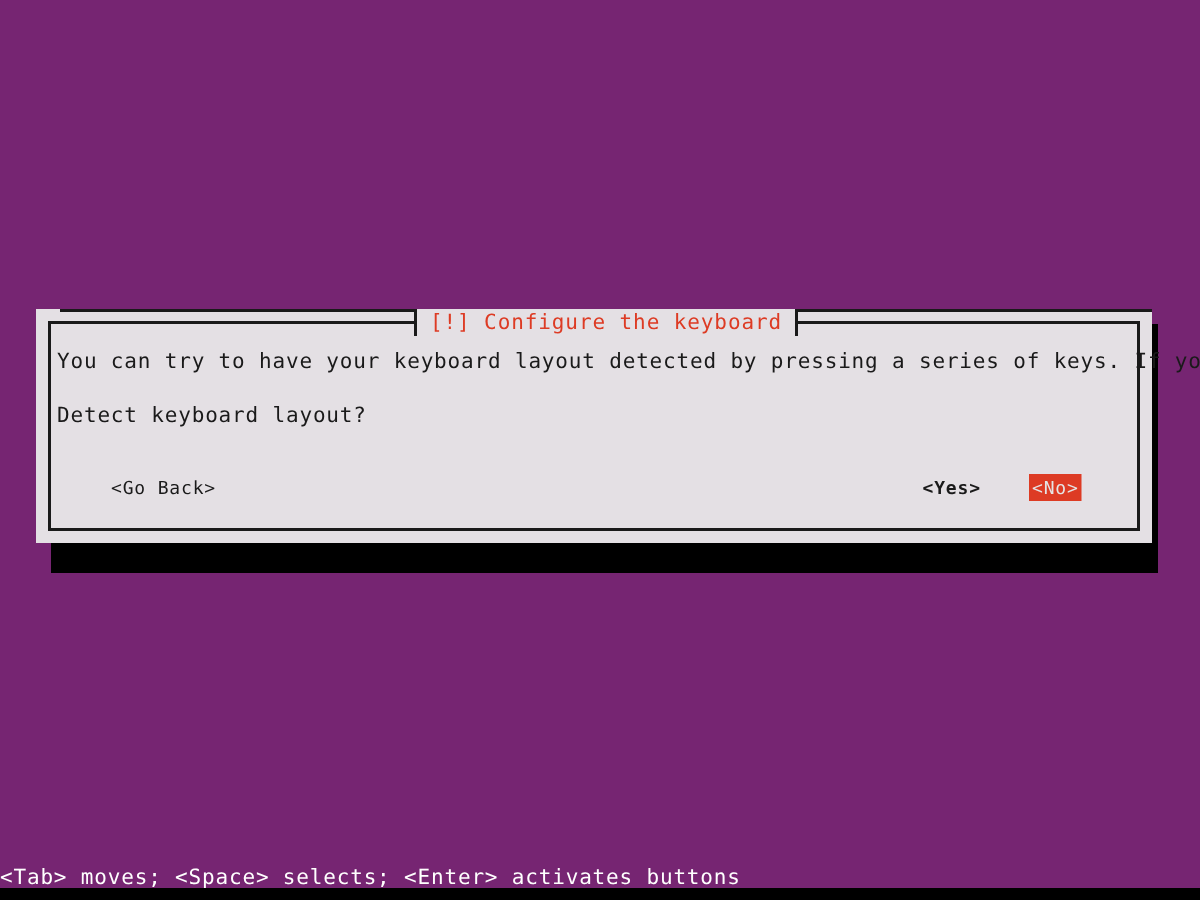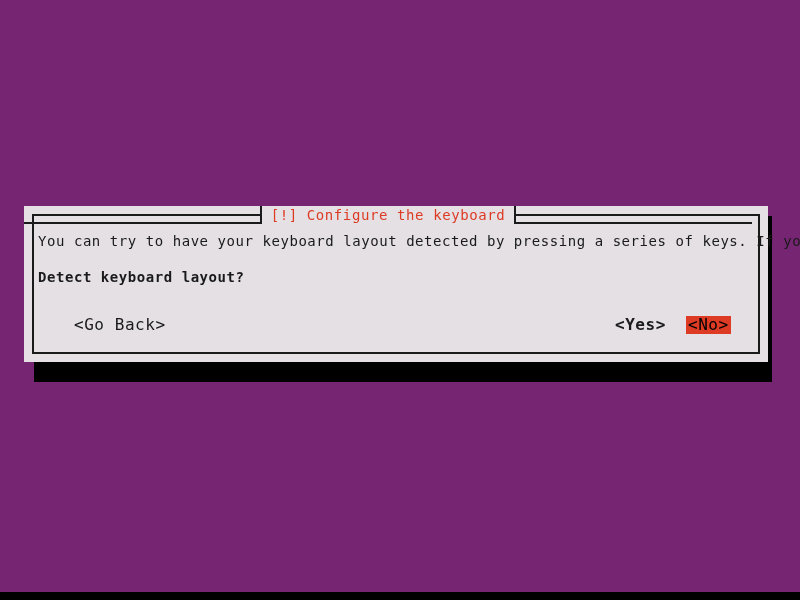--- a/index.html
+++ b/index.html
@@ -54,26 +54,26 @@
     top: 8px;
     right: 8px;
     bottom: 8px;
     border: 2px solid #1a1a1a;
     box-sizing: border-box;
   }
 
   
   #title-bar {
     position: absolute;
-    left: 0;
+    left: 16px;
     top: 0px;
     width: 728px;
     height: 18px;
     display: flex;
-    align-items: flex-end;
+    align-items: flex-start;
     justify-content: center;
     z-index: 5;
   }
   #title-text {
     background: #e4e0e4;
     color: #dd3b24;
     font-size: 14px;
     line-height: 18px;
     letter-spacing: 0.6px;
     padding: 0 9px;
@@ -106,44 +106,43 @@
     font-size: 14px;
     line-height: 18px;
     letter-spacing: 0.55px;
   }
   .para-line {
     white-space: pre;
   }
   #question-line {
     margin-top: 18px;
     white-space: pre;
-    font-weight: bold;
   }
 
   
   #button-row {
     position: absolute;
     left: 14px;
     right: 14px;
     top: 110px;
     height: 18px;
   }
   .btn {
     position: absolute;
-    font-size: 16px;
+    font-size: 12px;
     line-height: 18px;
     letter-spacing: 0.55px;
     color: #1a1a1a;
     white-space: pre;
     background: transparent;
     padding: 0 2px;
   }
   .btn.selected {
     background: #dd3b24;
-    color: #000000;
+    color: #e5e5e5;
   }
   #btn-goback  { left: 34px; }
   #btn-yes     { left: 575px; font-weight: bold; }
   #btn-no      { left: 648px; }
 
   
   #help-bar {
     position: absolute;
     left: 0;
     top: 576px;
@@ -189,15 +188,16 @@
     </div>
 
     <div id="button-row">
       <div class="btn" id="btn-goback">&lt;Go Back&gt;</div>
       <div class="btn" id="btn-yes">&lt;Yes&gt;</div>
       <div class="btn selected" id="btn-no">&lt;No&gt;</div>
     </div>
 
   </div>
 
+  <div id="help-bar">&lt;Tab&gt; moves; &lt;Space&gt; selects; &lt;Enter&gt; activates buttons</div>
   <div id="bottom-black"></div>
 
 </div>
 
 </body></html>

